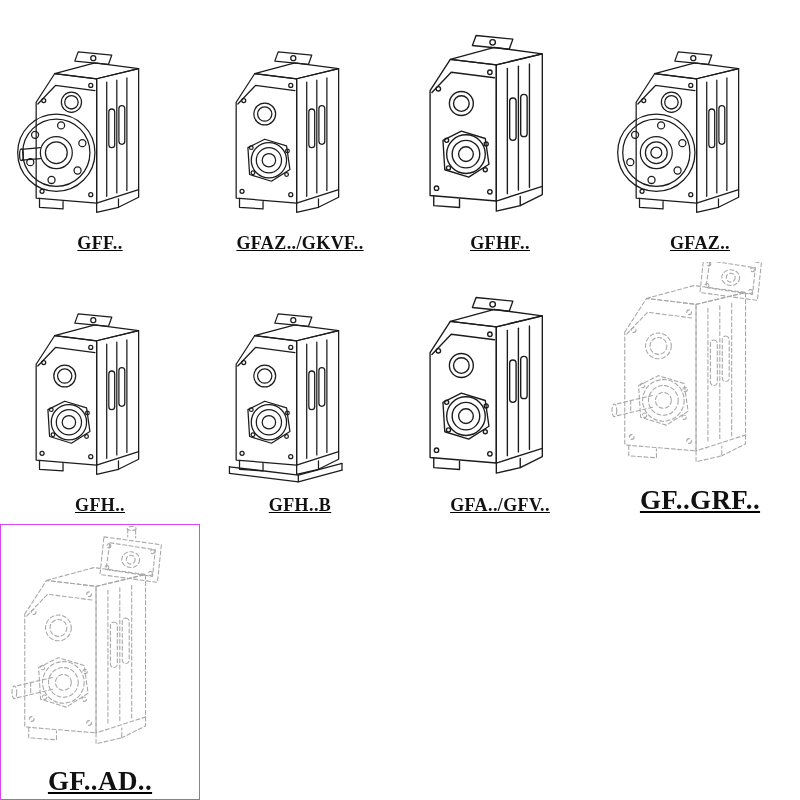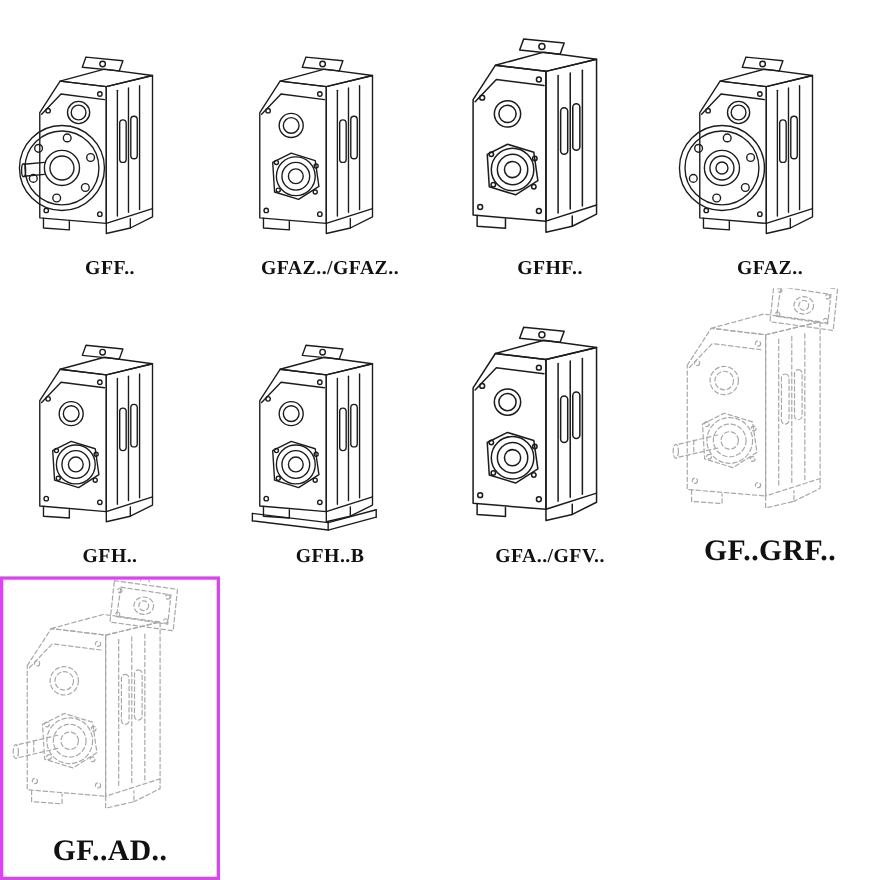--- a/index.html
+++ b/index.html
@@ -7,23 +7,23 @@
     width:800px;height:800px;background:#ffffff;
     display:grid;
     grid-template-columns:repeat(4,200px);
     grid-template-rows:262px 262px 276px;
     font-family:"Liberation Serif", serif;
     box-sizing:border-box;
   }
   .cell{
     margin:0;display:flex;flex-direction:column;
     align-items:center;justify-content:flex-end;
-    padding:4px 2px 8px 2px;box-sizing:border-box;overflow:hidden;
-  }
-  .cell.boxed{border:3px solid #d946ef;}
+    padding:4px 2px 8px 2px;box-sizing:border-box;overflow:hidden;text-decoration:underline;
+  }
+  .cell.boxed{border:1px solid #d946ef;justify-content:center;}
   .drawing{
     fill:none;
     stroke:#1c1c1c;
     stroke-width:1.5;
     stroke-linecap:round;
     stroke-linejoin:round;
     height:auto;
     flex:0 0 auto;
   }
   .drawing.faint{
@@ -200,21 +200,21 @@
     <svg class="drawing w-sm" viewBox="0 0 200 240">
         <use href="#sym-flange"></use>
       </svg>
     <figcaption class="label">GFF..</figcaption>
   </figure>
 
   <figure class="cell">
     <svg class="drawing w-sm" viewBox="0 0 200 240">
         <use href="#sym-hollow"></use>
       </svg>
-    <figcaption class="label">GFAZ../GFAZ..</figcaption>
+    <figcaption class="label">GFAZ../GKVF..</figcaption>
   </figure>
 
   <figure class="cell">
     <svg class="drawing w-md" viewBox="0 0 200 240">
         <use href="#sym-hollow"></use>
       </svg>
     <figcaption class="label">GFHF..</figcaption>
   </figure>
 
   <figure class="cell">

